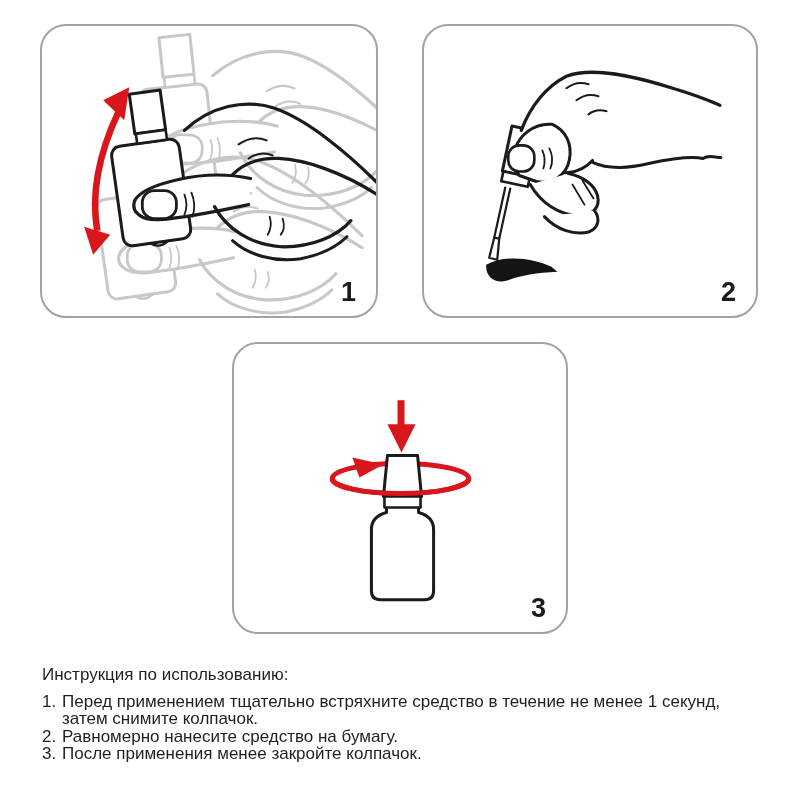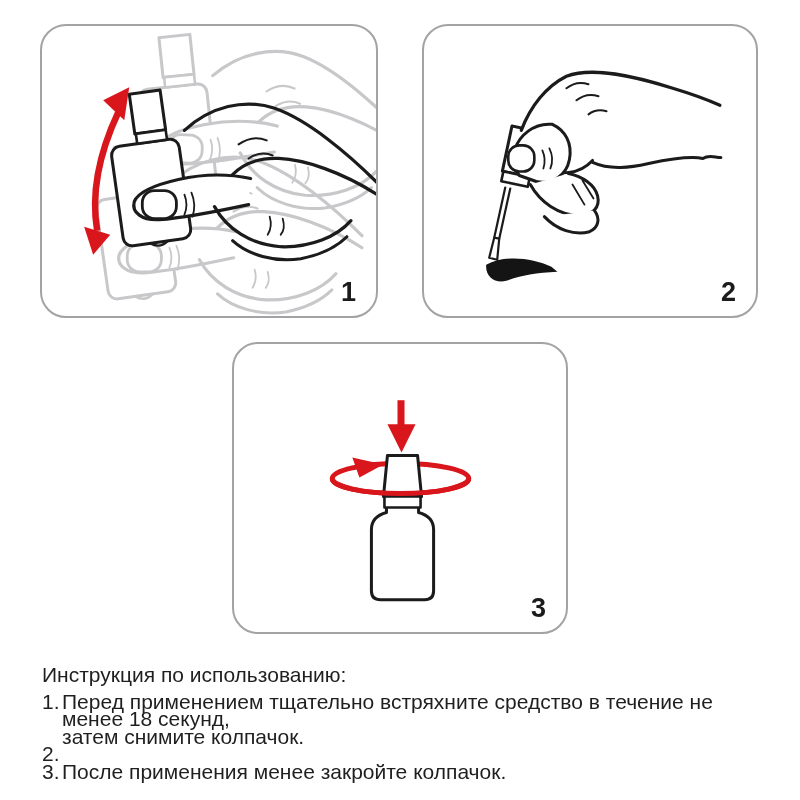--- a/index.html
+++ b/index.html
@@ -16,21 +16,21 @@
   #panel-1{left:40px;top:24px;width:338px;height:294px;}
   #panel-2{left:422px;top:24px;width:336px;height:294px;}
   #panel-3{left:232px;top:342px;width:336px;height:292px;}
   .panel svg{position:absolute;left:0;top:0;width:100%;height:100%;}
   .panel-num{
     position:absolute;right:20px;bottom:10px;
     font-size:27px;font-weight:700;color:#1b1b1b;line-height:1;
   }
   #instructions{
     position:absolute;left:42px;top:666px;width:736px;
-    font-size:21px;line-height:17.5px;color:#1f1f1f;
+    font-size:17px;line-height:17.5px;color:#1f1f1f;
   }
   #instructions .heading{margin:0 0 9px 0;}
   .li{display:flex;margin:0;}
   .li .num{width:20px;flex:0 0 20px;}
   .li .txt{white-space:pre-line;}
 </style>
 </head>
 <body>
 
 <div class="panel" id="panel-1">
@@ -135,23 +135,24 @@
     <path d="M98,134 A68,15 0 0 0 234,134" stroke="#d9161c" stroke-width="5" fill="none"></path>
     <path d="M118,113 L149,120 L125,133 Z" fill="#d9161c"></path>
   </svg>
   <div class="panel-num">3</div>
 </div>
 
 <div id="instructions">
   <p class="heading">Инструкция по использованию:</p>
   <div class="li">
     <span class="num">1.</span>
-    <span class="txt">Перед применением тщательно встряхните средство в течение не менее 18 секунд,
+    <span class="txt">Перед применением тщательно встряхните средство в течение не менее 1 секунд,
 затем снимите колпачок.</span>
   </div>
   <div class="li">
     <span class="num">2.</span>
+    <span class="txt">Равномерно нанесите средство на бумагу.</span>
   </div>
   <div class="li">
     <span class="num">3.</span>
     <span class="txt">После применения менее закройте колпачок.</span>
   </div>
 </div>
 
 </body></html>

